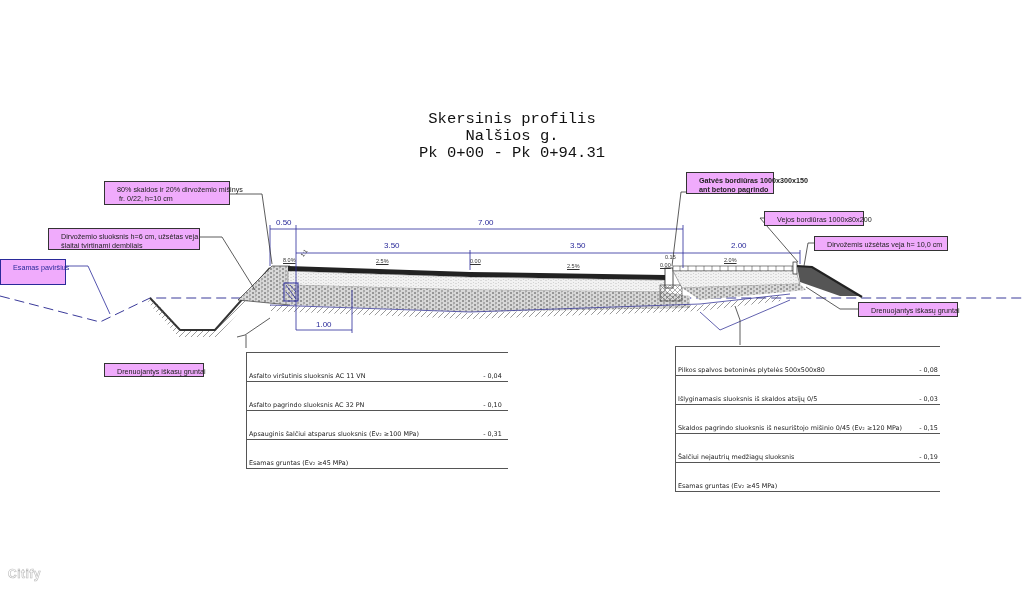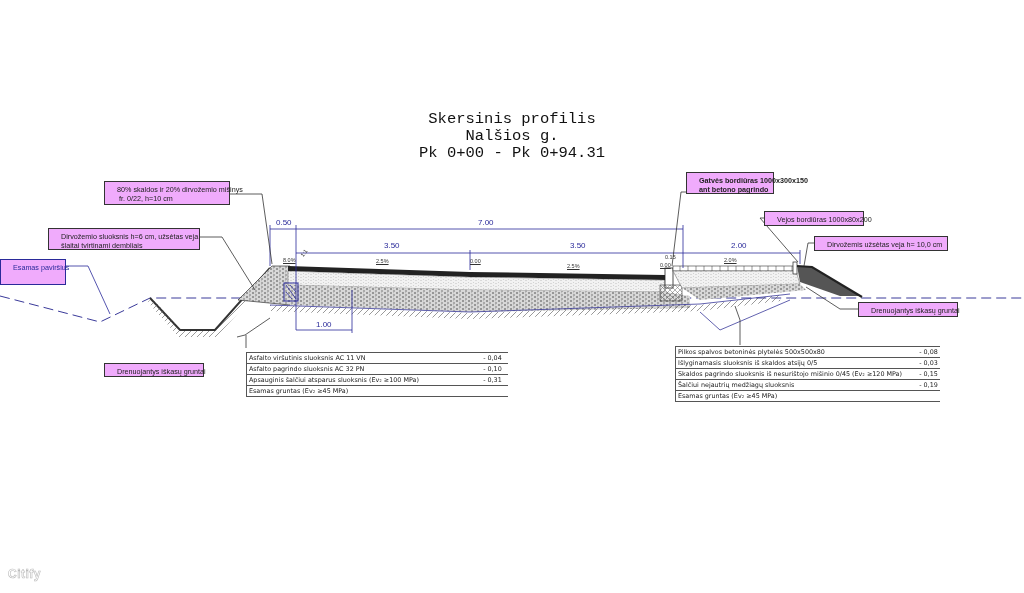--- a/index.html
+++ b/index.html
@@ -2,21 +2,21 @@
 <html><head>
 <meta charset="utf-8">
 <style>
   html, body { margin:0; padding:0; background:#ffffff; }
   body { width:1024px; height:593px; position:relative; overflow:hidden; font-family:"Liberation Sans", sans-serif; }
   .title { position:absolute; left:0; width:1024px; text-align:center; font-family:Liberation Mono, monospace; color:#111; font-size:15.5px; line-height:17px; }
   .callout { position:absolute; border:1px solid #333; background:#f0abfc; font-size:7.2px; line-height:9px; color:#222; padding:3px 12px; box-sizing:border-box; white-space:nowrap; }
   .callout.blue { border-color:#2a2a9a; color:#2a2a9a; }
   svg.draw { position:absolute; left:0; top:0; }
   .legend { position:absolute; font-family:"DejaVu Sans", sans-serif; font-size:6.4px; color:#222; border-collapse:collapse; }
-  .legend td { border-bottom:1px solid #555; padding:0 2px 1px 2px; white-space:nowrap; height:9px; }
+  .legend td { border-bottom:1px solid #555; padding:18px 2px 1px 2px; white-space:nowrap; height:9px; }
   .legend td.v { text-align:center; padding-left:12px; }
   .legend tr:first-child td { border-top:1px solid #555; }
   .legend td.first { border-left:1px solid #555; }
   .dim { position:absolute; font-size:8px; color:#2a2a9a; }
   .slope { position:absolute; font-size:5.5px; color:#333; text-decoration:underline; }
   .wm { position:absolute; left:8px; top:567px; font-size:12px; font-weight:bold; color:#fff; -webkit-text-stroke:0.6px #bbb; letter-spacing:0.5px; }
 </style>
 </head>
 <body>
 

